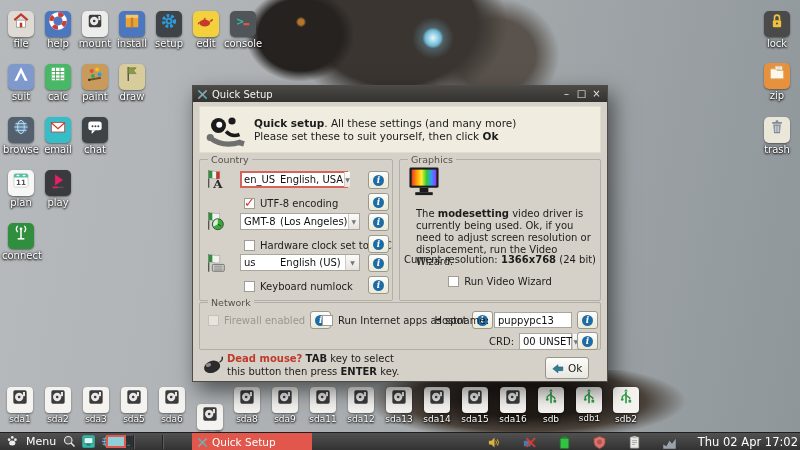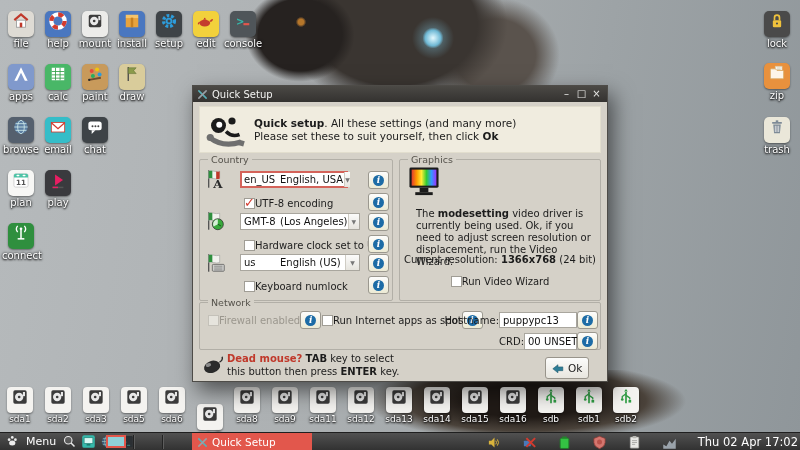--- a/index.html
+++ b/index.html
@@ -37,21 +37,21 @@
   .wbtns{display:flex;gap:2px;}
   .wbtns span{width:13px;text-align:center;color:#e6e6e4;font-size:10px;line-height:14px;}
   .hdr{left:6px;top:20px;width:402px;height:47px;background:#f0ecdf;border:1px solid #e2dece;
     box-sizing:border-box;display:flex;align-items:center;gap:8px;padding:0 6px;}
   .hdr .picon{width:40px;height:36px;flex:none;}
   .picon svg{width:100%;height:100%;}
   .hdrtext{font-size:10.5px;line-height:13px;color:#1c1c1c;}
   .fs{border:1px solid #b2afa7;border-radius:2px;box-sizing:border-box;}
   .fs .legend{position:absolute;top:-6px;left:8px;background:#d5d1c8;padding:0 3px;
     font-size:9.5px;color:#55524b;}
-  .row{display:flex;align-items:center;font-size:10px;color:#1c1c1c;height:16px;}
+  .row{display:flex;align-items:center;gap:5px;font-size:10px;color:#1c1c1c;height:16px;}
   .combo{height:17px;background:#fff;border:1px solid #a9a69e;box-sizing:border-box;
     display:flex;align-items:center;font-size:10px;color:#111;}
   .combo.focused{border:1px solid #d4635a;box-shadow:0 0 0 1px #d4635a inset;}
   .ccode{width:36px;flex:none;padding-left:3px;white-space:nowrap;}
   .cname{white-space:nowrap;}
   .caret{width:1px;height:11px;background:#222;margin-left:1px;}
   .cbtn{margin-left:auto;width:13px;align-self:stretch;border-left:1px solid #cfccc4;
     background:linear-gradient(#fbfbfa,#e6e4de);display:flex;align-items:center;justify-content:center;}
   .cbtn::after{content:"▼";font-size:6px;color:#777;}
   .cb{width:11px;height:11px;background:#fff;border:1px solid #a09d95;box-sizing:border-box;
@@ -171,21 +171,21 @@
           </svg>
         </div>
         <div class="dlabel">console</div>
       </div>
       <div class="dicon" style="left: 2px; top: 61px;">
         <div class="tile" style="background:#8099cc">
           <svg viewBox="0 0 24 24" xmlns="http://www.w3.org/2000/svg">
             <path d="M12 4 L20 20 H16.6 L12 10.5 L7.4 20 H4 Z" fill="#fff"></path>
           </svg>
         </div>
-        <div class="dlabel">apps</div>
+        <div class="dlabel">suit</div>
       </div>
       <div class="dicon" style="left: 39px; top: 61px;">
         <div class="tile" style="background:#49b767">
           <svg viewBox="0 0 24 24" xmlns="http://www.w3.org/2000/svg">
             <rect x="4.5" y="4.5" width="15" height="15" fill="#fff"></rect>
             <path d="M4.5 9 h15 M4.5 13 h15 M4.5 17 h15 M9 4.5 v15 M14.5 4.5 v15" stroke="#2f9e44" stroke-width="1"></path>
           </svg>
         </div>
         <div class="dlabel">calc</div>
       </div>
@@ -468,21 +468,21 @@
             <line x1="12" y1="6" x2="12" y2="19.5" stroke="#2f9e44" stroke-width="2"></line>
             <path d="M12 8 l-4.5 3.5 v2.5" fill="none" stroke="#2f9e44" stroke-width="1.6"></path>
             <path d="M12 10 l4.5 3 v2" fill="none" stroke="#2f9e44" stroke-width="1.6"></path>
             <circle cx="7.5" cy="15" r="1.6" fill="#2f9e44"></circle>
             <rect x="15" y="15.5" width="3.2" height="3.2" fill="#2f9e44"></rect>
             <path d="M12 2.5 l-2.2 3 h4.4 z" fill="#2f9e44"></path>
           </svg>
         </div>
         <div class="dlabel drlabel">sdb</div>
       </div>
-      <div class="dicon" style="left: 570px; top: 384px;">
+      <div class="dicon" style="left: 570px; top: 384px; font-family: Liberation Mono, monospace;">
         <div class="tile dtile">
           <svg viewBox="0 0 24 24" xmlns="http://www.w3.org/2000/svg">
             <line x1="12" y1="6" x2="12" y2="19.5" stroke="#2f9e44" stroke-width="2"></line>
             <path d="M12 8 l-4.5 3.5 v2.5" fill="none" stroke="#2f9e44" stroke-width="1.6"></path>
             <path d="M12 10 l4.5 3 v2" fill="none" stroke="#2f9e44" stroke-width="1.6"></path>
             <circle cx="7.5" cy="15" r="1.6" fill="#2f9e44"></circle>
             <rect x="15" y="15.5" width="3.2" height="3.2" fill="#2f9e44"></rect>
             <path d="M12 2.5 l-2.2 3 h4.4 z" fill="#2f9e44"></path>
           </svg>
         </div>

